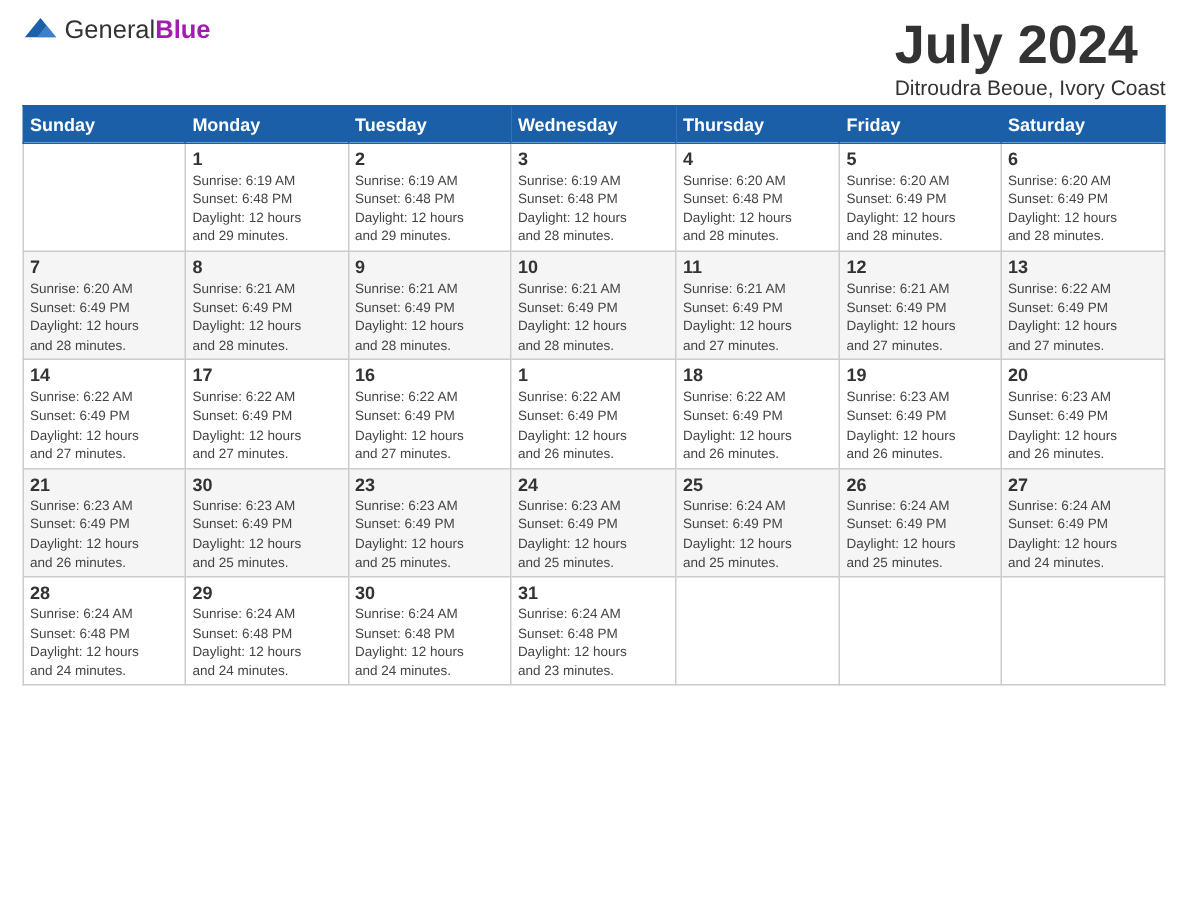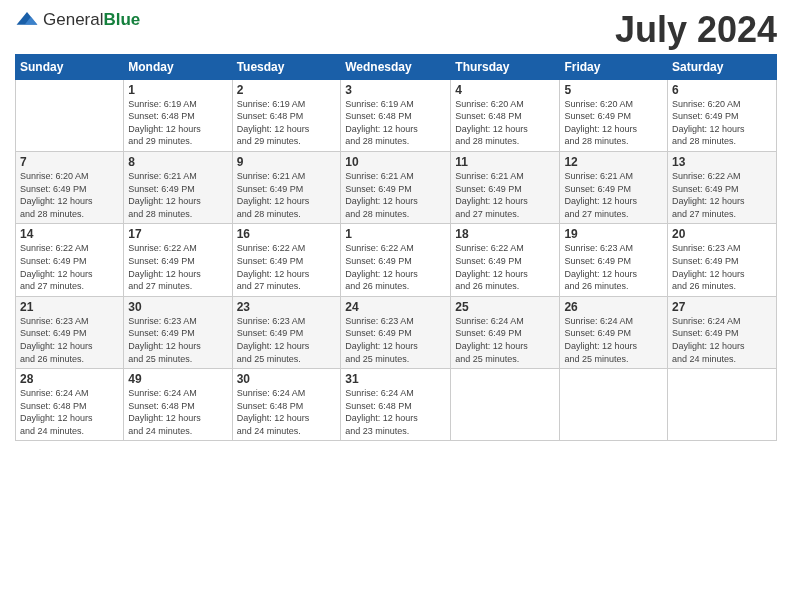--- a/index.html
+++ b/index.html
@@ -84,25 +84,26 @@
 </head>
 <body>
 
 <div class="header-top">
   <div class="logo">
     <svg class="logo-icon" viewBox="0 0 30 24" xmlns="http://www.w3.org/2000/svg">
       <path d="M15 2 L28 18 L2 18 Z" fill="#1a5fa8"></path>
       <path d="M20 8 L28 18 L12 18 Z" fill="#4a90d9" opacity="0.7"></path>
     </svg>
     <div>
-      <span style="font-size:17px;font-weight:normal;color:#333;">General</span><span style="font-size:17px;font-weight:bold;color:#15803d;">Blue</span>
+      <span style="font-size:17px;font-weight:normal;color:#333;">General</span><span style="font-size:17px;font-weight:bold;color:#a21caf;">Blue</span>
     </div>
   </div>
   <div class="title-block">
     <div class="month-year">July 2024</div>
+    <div class="subtitle">Ditroudra Beoue, Ivory Coast</div>
   </div>
 </div>
 
 <table class="calendar">
   <thead>
     <tr>
     <th>Sunday</th>
         <th>Monday</th>
         <th>Tuesday</th>
         <th>Wednesday</th>
@@ -312,21 +313,21 @@
       </tr>
       <tr class="row-white">
         <td>
           <span class="day-number">28</span>
           <div class="day-info" style="white-space: pre-line;">Sunrise: 6:24 AM
 Sunset: 6:48 PM
 Daylight: 12 hours
 and 24 minutes.</div>
         </td>
         <td>
-          <span class="day-number">49</span>
+          <span class="day-number">29</span>
           <div class="day-info" style="white-space: pre-line;">Sunrise: 6:24 AM
 Sunset: 6:48 PM
 Daylight: 12 hours
 and 24 minutes.</div>
         </td>
         <td>
           <span class="day-number">30</span>
           <div class="day-info" style="white-space: pre-line;">Sunrise: 6:24 AM
 Sunset: 6:48 PM
 Daylight: 12 hours

